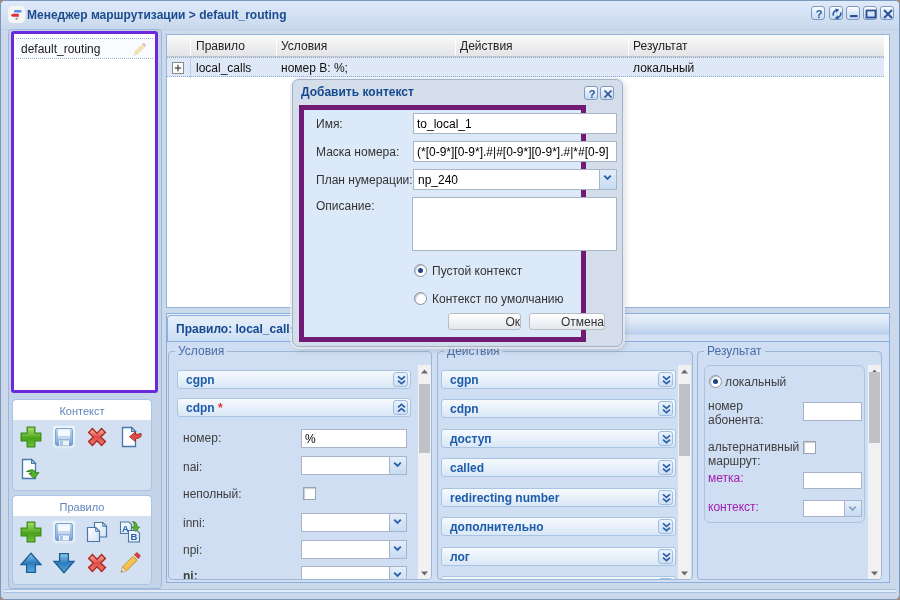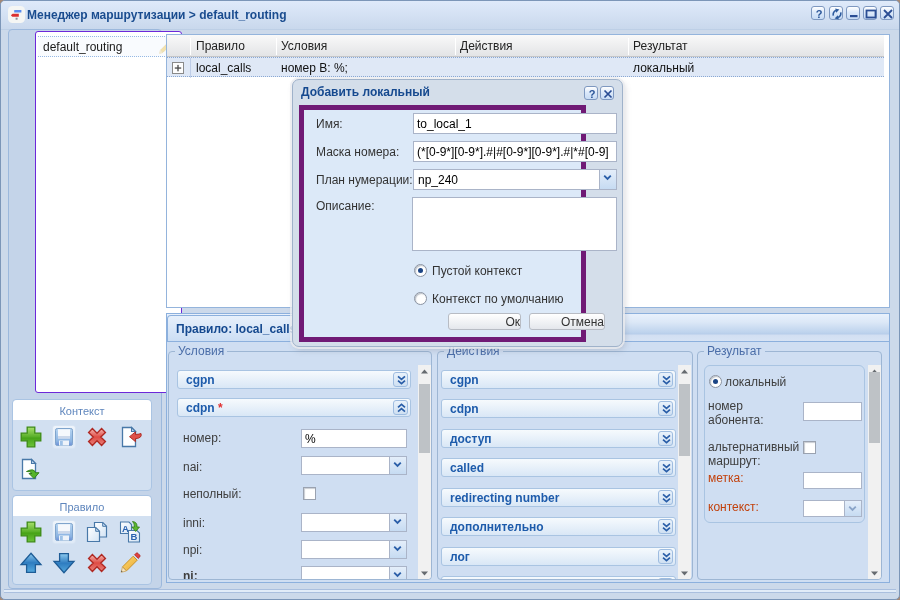--- a/index.html
+++ b/index.html
@@ -15,21 +15,21 @@
   background:linear-gradient(#dfeafa,#c9d8ec); border-bottom:1px solid #bdcfe6; }
 #titleicon { position:absolute; left:7px; top:5px; width:17px; height:17px; }
 #titletext { position:absolute; left:26px; top:7px; font-size:12px; font-weight:bold; color:#1a4c8f; }
 .winbtn { position:absolute; top:5px; width:14px; height:14px; border:1px solid #7e98c0;
   border-radius:3px; background:linear-gradient(#ffffff,#dce9fa 45%,#c8dcf5);}
 .winbtn svg { position:absolute; left:0; top:0; }
 
 #sidebar { position:absolute; left:7px; top:28px; width:154px; height:560px;
   background:#c4d4e9; border:1px solid #9cb8dc; border-radius:4px; }
 #listbox { position:absolute; left:2px; top:1px; width:147px; height:362px;
-  background:#ffffff; border:1px solid #6d28d9; border-radius:3px; overflow:hidden;margin-left:24px;}
+  background:#ffffff; border:3px solid #6d28d9; border-radius:3px; overflow:hidden;}
 #listsel { position:absolute; left:2px; top:4px; right:2px; height:21px;
   background:#f9fbfe; border-top:1px dotted #96b9e4; border-bottom:1px dotted #96b9e4; }
 #listsel .txt { position:absolute; left:5px; top:3px; color:#1a1a1a; font-size:12px;}
 #listsel svg { position:absolute; right:6px; top:3px; }
 .toolbox { position:absolute; left:3px; width:140px;
   background:#d2e0f1; border:1px solid #aac4e3; border-radius:4px; }
 .toolbox .hdr { height:20px; background:#ffffff; border-radius:4px 4px 0 0;
   text-align:center; color:#5f86bd; padding-top:5px; font-size:11px;}
 #ctxbox { top:369px; height:92px; }
 #rulebox { top:465px; height:90px; }
@@ -67,21 +67,21 @@
 .cbar .t { position:absolute; left:8px; top:2px; font-weight:bold; color:#1d5bab; font-size:12px; }
 .cbar .ast { color:#e03030; }
 .cbtn { position:absolute; right:2px; top:1px; width:15px; height:15px;
   background:linear-gradient(#e9f2fb,#cfe0f2); border:1px solid #9ebce0; border-radius:3px; }
 .abar { left:3px; width:235px; }
 .distx { background:#e8eef7; border-color:#b8c4d6; }
 .discombo { background:#e8eef7; border-color:#b8c4d6; }
 .discombo .trig { background:linear-gradient(#eaf1fa,#d6e4f4); border-left-color:#b8c4d6; }
 
 .flabel { position:absolute; color:#3e3e3e; font-size:12px; }
-.dis { color:#c2410c; }
+.dis { color:#a21caf; }
 input.tx { position:absolute; height:19px; border:1px solid #aab4c8; background:#fff;
   font-family:"Liberation Sans",sans-serif; font-size:12px; padding:0 3px; }
 .combo { position:absolute; height:19px; border:1px solid #aab4c8; background:#fff; }
 .combo .trig { position:absolute; right:0; top:0; width:17px; height:17px;
   background:linear-gradient(#e4eefa,#c6dbf2); border-left:1px solid #aab4c8; }
 .cbox { position:absolute; width:13px; height:13px; background:#fff; border:1px solid #9aa2b0; box-shadow:inset 1px 1px 1px rgba(120,130,145,0.4); }
 .radio { position:absolute; width:13px; height:13px; background:#fff; border:1px solid #8a93a2; border-radius:50%; box-shadow:inset 1px 1px 1px rgba(120,130,145,0.5); }
 .radio.on::after { content:""; position:absolute; left:3px; top:3px; width:5px; height:5px;
   border-radius:50%; background:#1c4585; }
 .groupbox { position:absolute; border:1px solid #a9c4e2; border-radius:6px; }
@@ -441,21 +441,21 @@
             </svg></div>
         <div class="sthumb" style="top:7px;height:71px;"></div>
         <div class="sbtn" style="bottom:0px;"><svg width="13" height="13" viewBox="0 0 13 13">
               <path d="M6.5 8.5 L3 4.5 L10 4.5 Z" fill="#666b70"></path>
             </svg></div>
       </div>
     </fieldset>
   </div>
 
   <div id="dialog">
-    <div id="dlgtitle">Добавить локальный</div>
+    <div id="dlgtitle">Добавить контекст</div>
     <div class="winbtn dlgb" style="left:291px;top:6px;">
         <svg width="14" height="14" viewBox="0 0 14 14">
           <text x="7" y="11" text-anchor="middle" font-family="Liberation Sans" font-size="11" font-weight="bold" fill="#2a5599">?</text>
         </svg>
       </div>
     <div class="winbtn dlgb" style="left:307px;top:6px;">
         <svg width="14" height="14" viewBox="0 0 14 14">
           <path d="M3.5 3.5 L10.5 10.5 M10.5 3.5 L3.5 10.5" stroke="#2a4d94" stroke-width="1.7"></path>
         </svg>
       </div>

